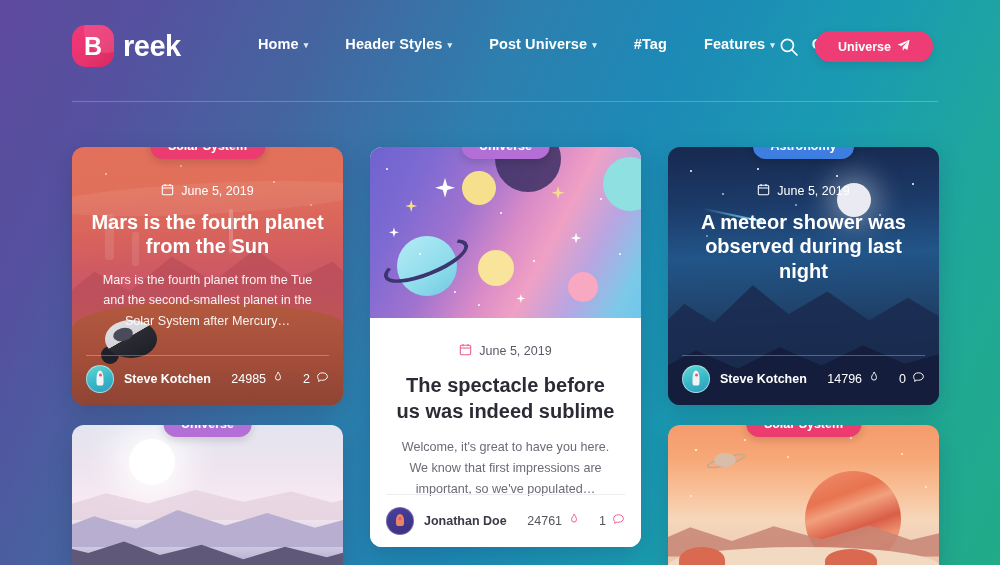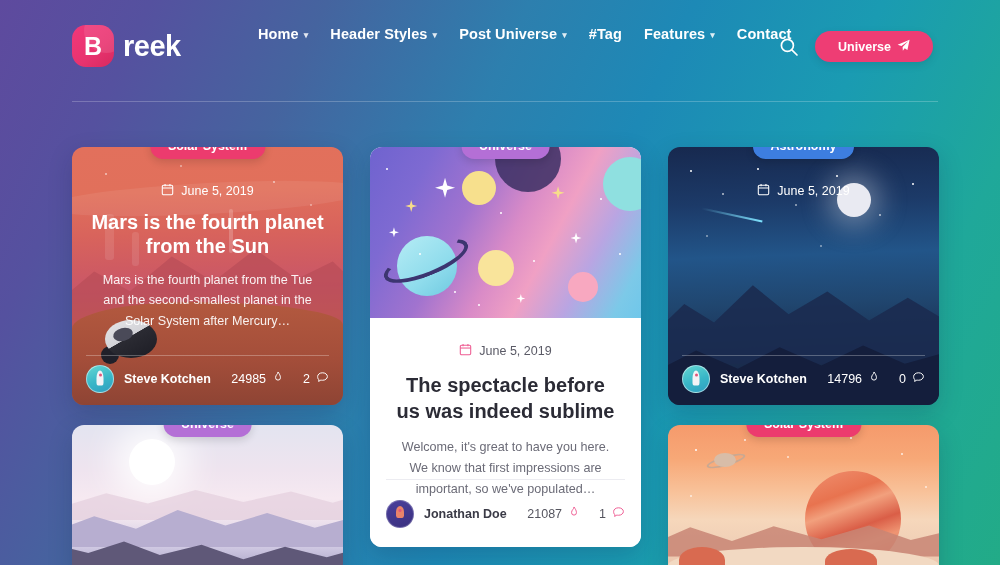--- a/index.html
+++ b/index.html
@@ -35,21 +35,21 @@
   .logo-mark::after {
     content:""; position:absolute; right:-14px; top:-16px; width:44px; height:44px;
     border-radius:50%; background:rgba(255,255,255,0.10);
   }
   .logo-mark span {
     position: absolute; inset: 0; display:flex; align-items:center; justify-content:center;
     color:#fff; font-size:25px; font-weight:bold; letter-spacing:0; z-index:2;
   }
   .logo-text { color:#fff; font-size:29px; font-weight:bold; letter-spacing:-0.5px; }
 
-  .nav { position:absolute; left:258px; top:26px; display:flex; align-items:center; gap:0; }
+  .nav { position:absolute; left:258px; top:36px; display:flex; align-items:center; gap:15px; }
   .nav-item {
     color:#ffffff; font-size:14.5px; font-weight:bold; letter-spacing:0.1px;
     display:flex; align-items:center; gap:5px; padding:0 13px 0 0; margin-right:9px;
     cursor:pointer; white-space:nowrap;
   }
   .nav-item:last-of-type { margin-right:0; }
   .caret { font-size:9px; opacity:.85; position:relative; top:1px; }
 
   .search-btn {
     position:absolute; left:779px; top:37px; width:20px; height:20px; cursor:pointer;
@@ -266,21 +266,21 @@
     color:#5a5a66; font-size:12.5px; padding-top:25px;
   }
   .b2-title {
     color:#2b2b35; font-size:20px; font-weight:bold; line-height:1.28; text-align:center;
     padding:14px 26px 0; cursor:pointer;
   }
   .b2-excerpt {
     color:#6b6b77; font-size:12.6px; line-height:1.66; text-align:center; padding:13px 26px 0;
   }
   .b2-foot {
-    position:absolute; left:16px; right:16px; bottom:0; height:68px;
+    position:absolute; left:16px; right:16px; bottom:0; height:53px;
     border-top:1px solid #ececf1; display:flex; align-items:center;
   }
   .b2-foot .author-name { color:#3a3a46; }
   .b2-stats { margin-left:auto; display:flex; align-items:center; gap:6px; color:#55555f; font-size:12.5px; }
 
   .ico { flex:none; display:inline-block; }
 </style>
 </head>
 <body>
 
@@ -439,21 +439,21 @@
         <span>June 5, 2019</span>
       </div>
       <div class="b2-title">The spectacle before us was indeed sublime</div>
       <div class="b2-excerpt">Welcome, it's great to have you here. We know that first impressions are important, so we've populated…</div>
       <div class="b2-foot">
         <div class="avatar dark">
             <div class="rocket"></div>
           </div>
         <div class="author-name">Jonathan Doe</div>
         <div class="b2-stats">
-          <span>21087</span>
+          <span>24761</span>
           <span class="ico">
             <svg width="12" height="13" viewBox="0 0 14 16" fill="none" stroke="#ee5c92" stroke-width="1.2">
               <path d="M7 1.2C7 4 4 4.6 4 8.2a3 3 0 0 0 6 0C10 5.6 8.6 3.6 7 1.2Z"></path>
             </svg>
           </span>
           <span class="gap" style="width:7px"></span>
           <span>1</span>
           <span class="ico">
             <svg width="13" height="13" viewBox="0 0 16 16" fill="none" stroke="#ee5c92" stroke-width="1.2">
               <path d="M8 2.2c3.4 0 6 2 6 4.6s-2.6 4.6-6 4.6a8 8 0 0 1-2-.25L3.2 12.8l.5-2.1C2.3 9.9 2 8.5 2 6.8 2 4.2 4.6 2.2 8 2.2Z"></path>
@@ -488,20 +488,21 @@
         <span class="ico">
           <svg width="13" height="13" viewBox="0 0 16 16" fill="none" stroke="#ffffff" stroke-width="1.3">
             <rect x="1.6" y="2.8" width="12.8" height="11.6" rx="1.6"></rect>
             <line x1="1.6" y1="6.2" x2="14.4" y2="6.2"></line>
             <line x1="5" y1="1.3" x2="5" y2="4"></line>
               <line x1="11" y1="1.3" x2="11" y2="4"></line>
           </svg>
         </span>
         <span>June 5, 2019</span>
       </div>
+      <div class="ov-title">A meteor shower was observed during last night</div>
       <div class="ov-foot">
         <div class="avatar">
             <div class="rocket"></div>
           </div>
         <div class="author-name">Steve Kotchen</div>
         <div class="ov-stats">
           <span>14796</span>
           <span class="ico">
             <svg width="12" height="13" viewBox="0 0 14 16" fill="none" stroke="#ffffff" stroke-width="1.2">
               <path d="M7 1.2C7 4 4 4.6 4 8.2a3 3 0 0 0 6 0C10 5.6 8.6 3.6 7 1.2Z"></path>

